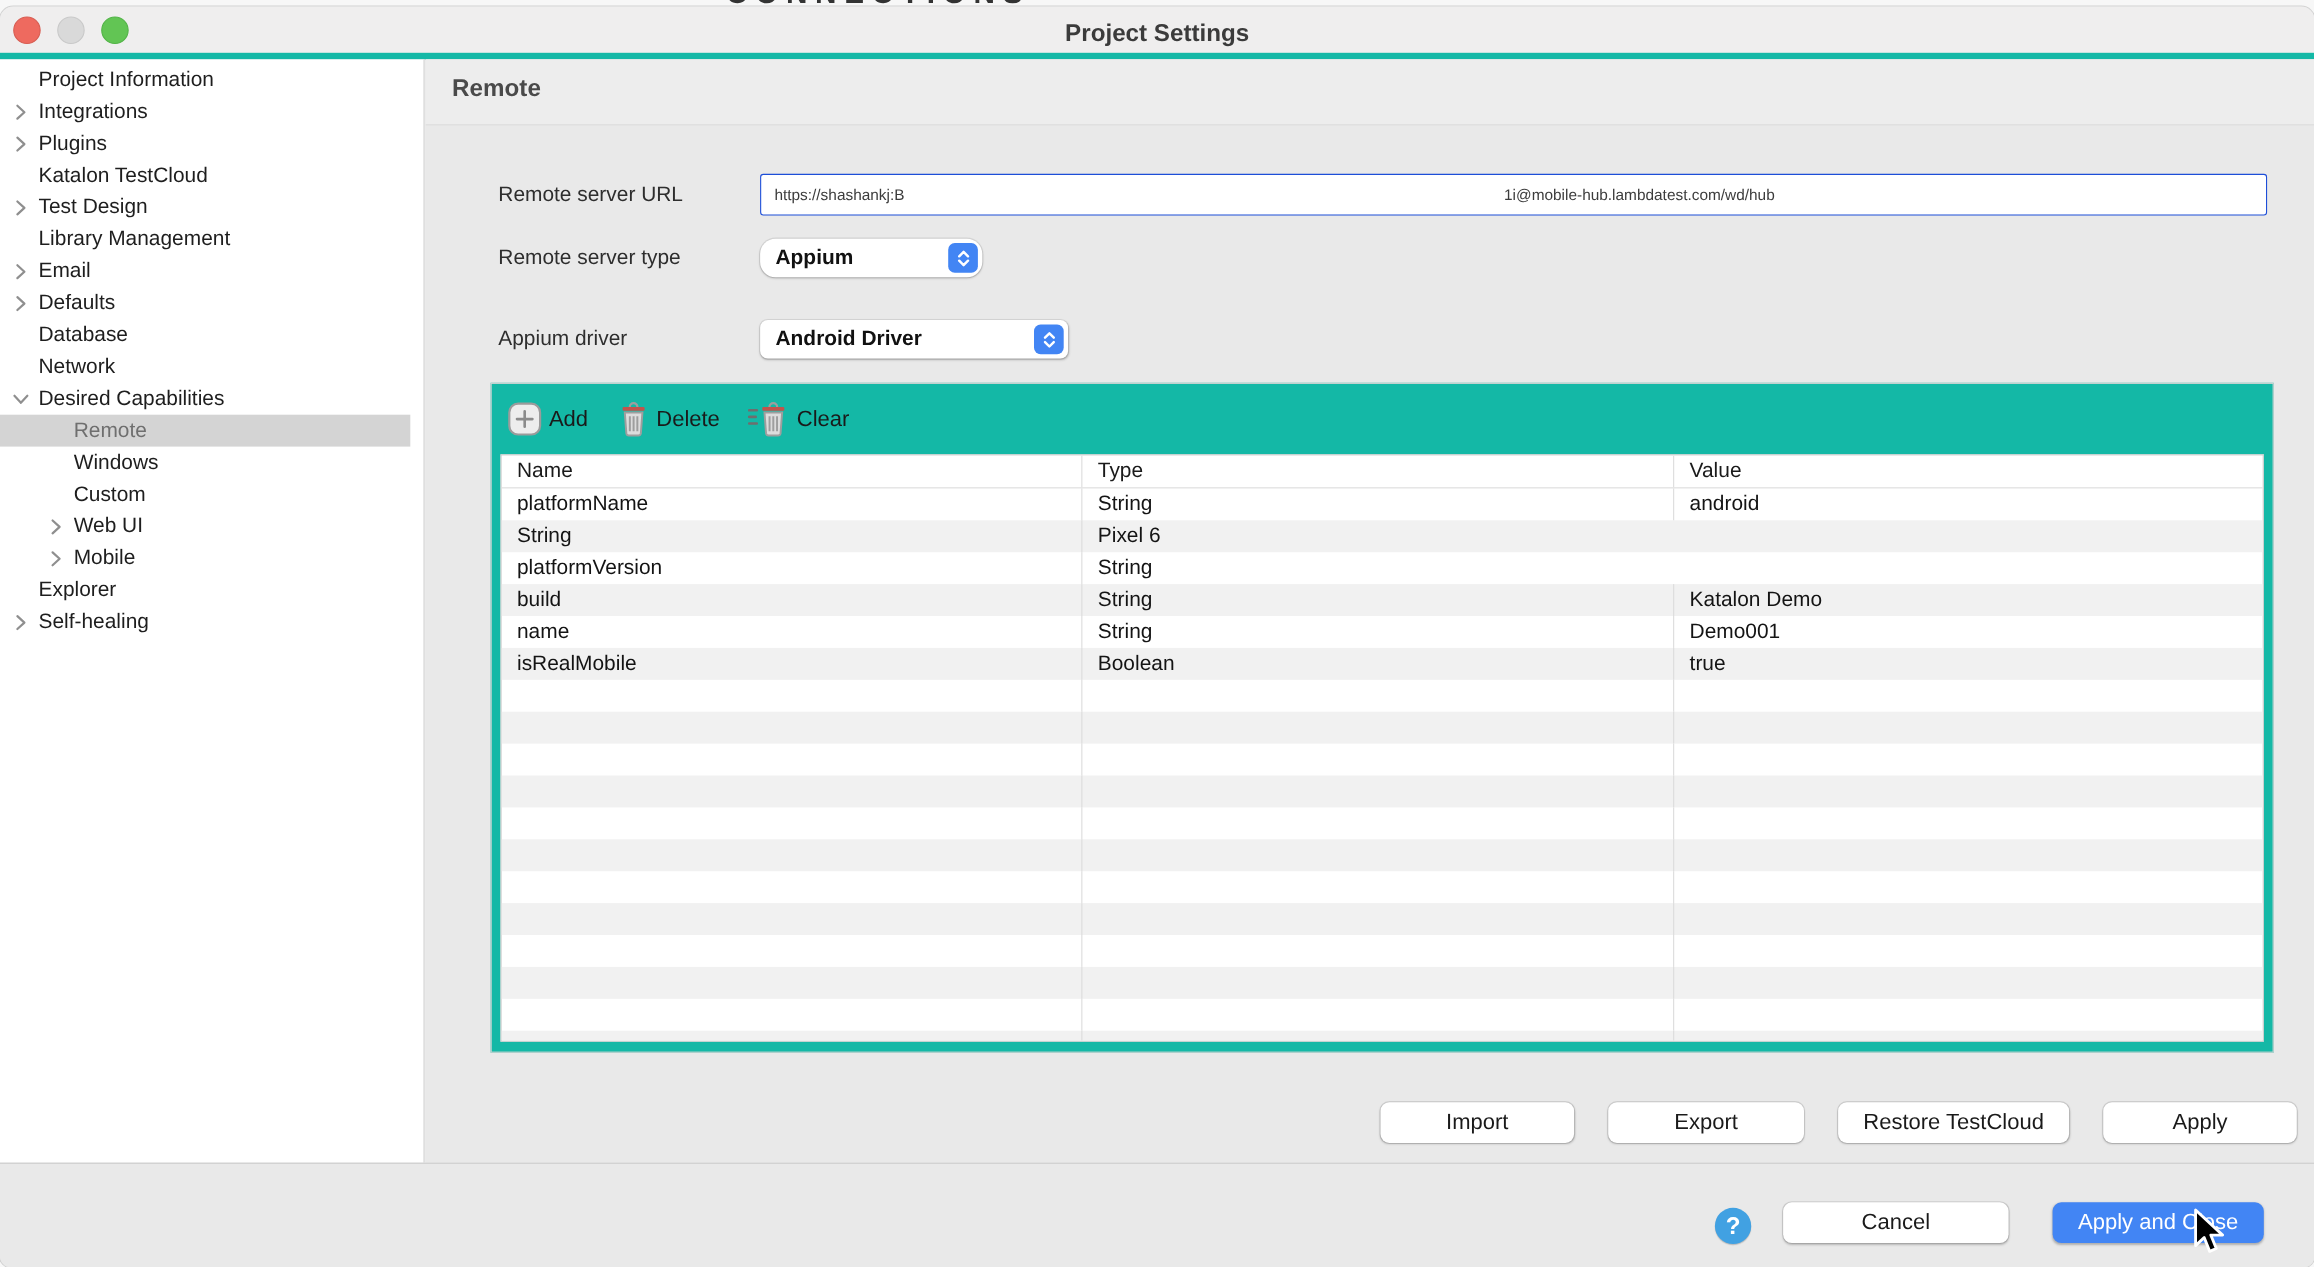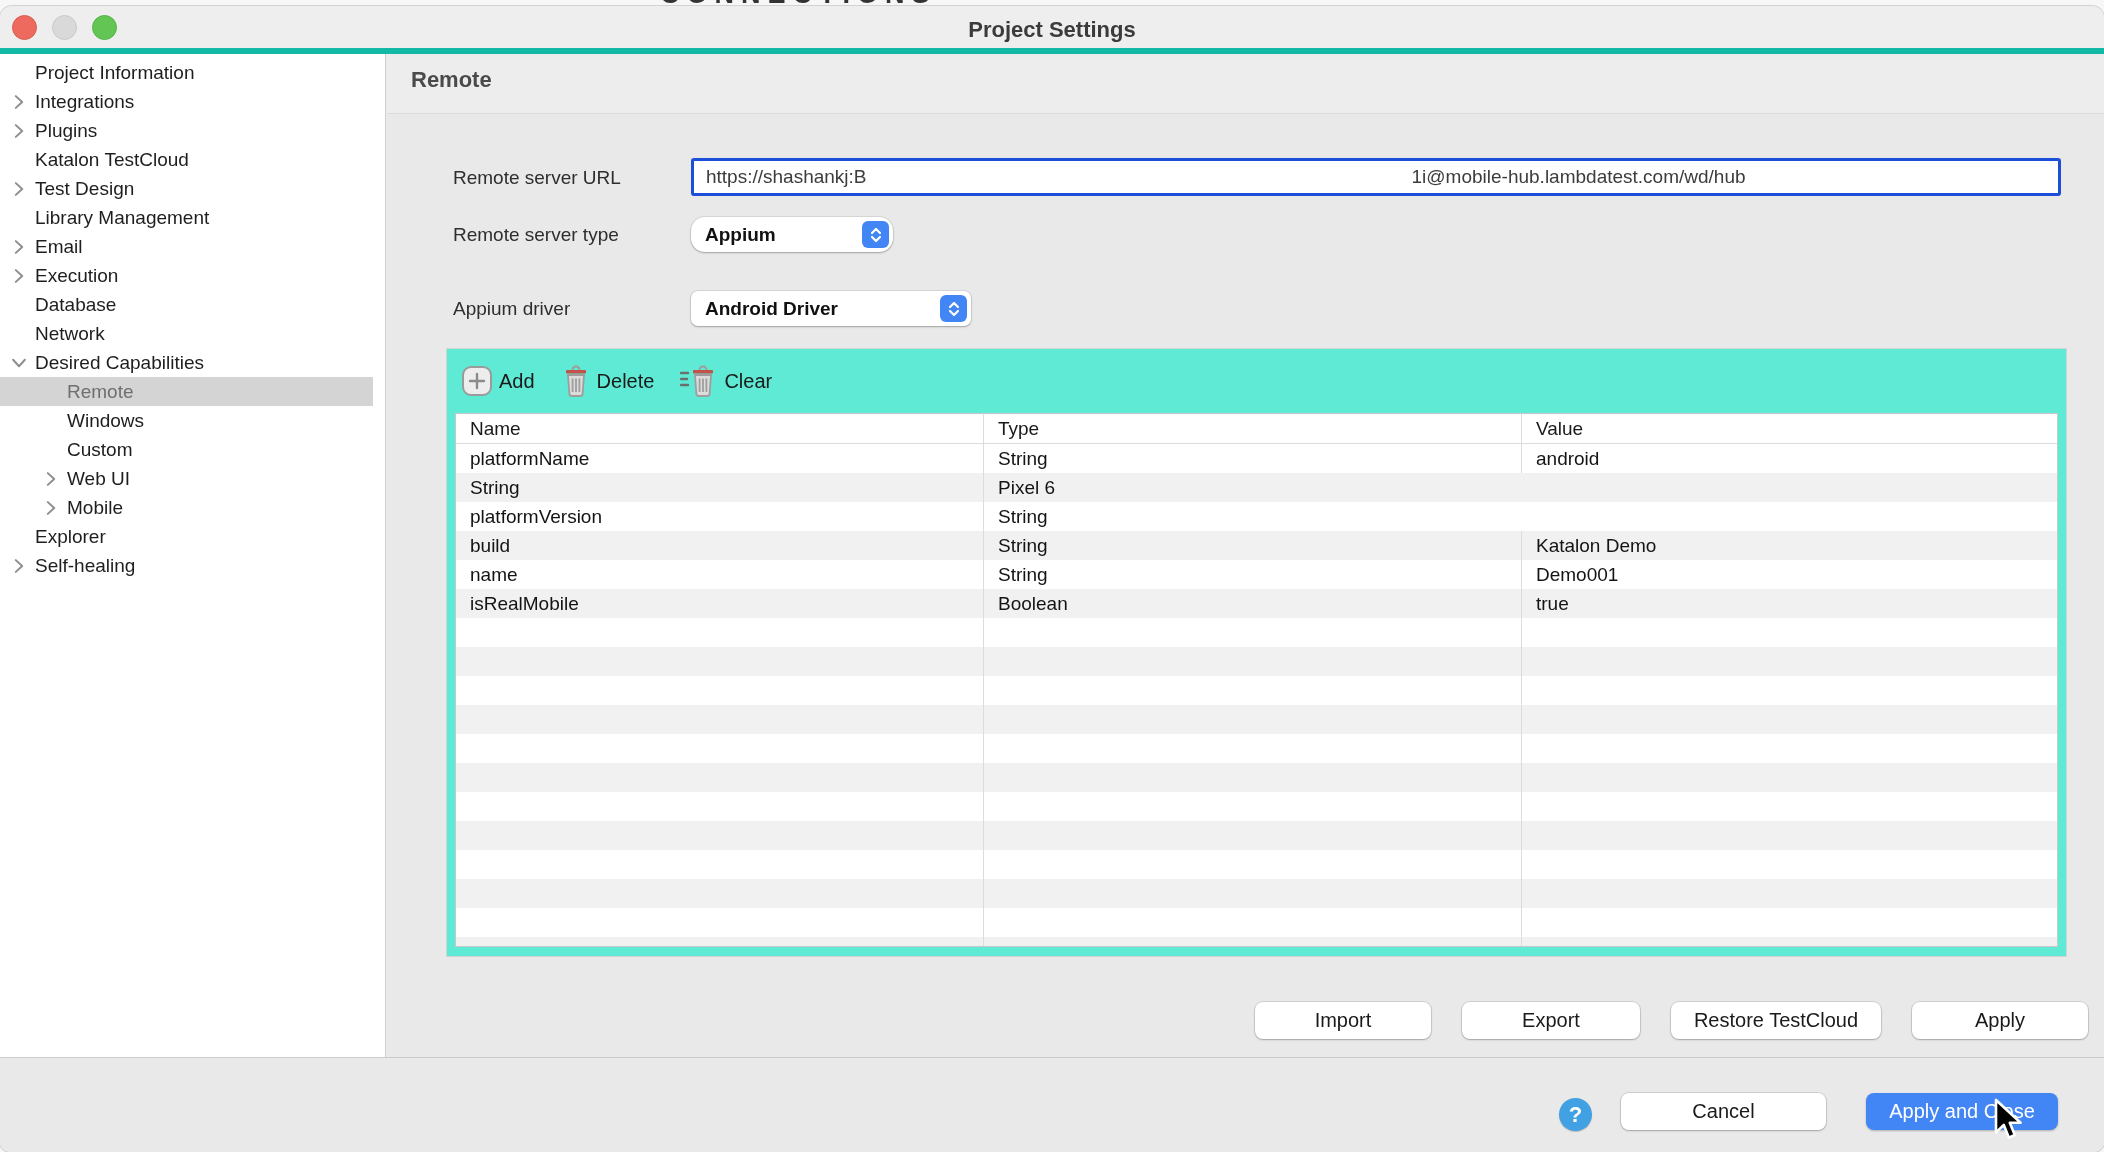--- a/index.html
+++ b/index.html
@@ -48,38 +48,38 @@
   .tree-item .tree-label{padding-left:5px;white-space:nowrap;}
   .tree-item.selected{background:var(--selection_gray);color:#6f6f6f;width:373px;}
   .chev.down svg{transform:rotate(90deg);}
   
   .main{position:absolute;left:387px;top:48px;right:0;bottom:95px;background:#e9e9e9;}
   .main-header{position:absolute;left:0;top:0;right:0;height:60px;background:#ededed;border-bottom:1px solid #dadada;}
   .section-title{position:absolute;left:24px;top:13px;font-size:22px;font-weight:bold;color:#4a4a4a;}
   .form-label{position:absolute;font-size:19px;color:#2e2e2e;}
   .url-field{
     position:absolute;left:304px;top:104px;width:1370px;height:38px;background:#fff;
-    border:3px solid #1d4ed8;border-radius:3px;display:flex;align-items:center;
-    font-size:19px;color:#3c3c3c;padding:0 12px;white-space:nowrap;overflow:hidden;
+    border:1px solid #1d4ed8;border-radius:3px;display:flex;align-items:center;
+    font-size:14px;color:#3c3c3c;padding:0 12px;white-space:nowrap;overflow:hidden;
   }
   .url-gap{flex:0 0 545px;}
   .popup{
     position:absolute;height:35px;background:#fff;border-radius:7px;
     box-shadow:0 0 0 1px rgba(0,0,0,.08), 0 1px 2px rgba(0,0,0,.25);
     display:flex;align-items:center;justify-content:space-between;
     font-size:19px;font-weight:600;color:#111;padding:0 4px 0 14px;cursor:default;
   }
   .popup .stepper{
     width:27px;height:27px;border-radius:6px;background:var(--accent);
     display:flex;align-items:center;justify-content:center;flex:0 0 27px;
   }
   
   .cap-panel{
     position:absolute;left:59px;top:294px;width:1621px;height:609px;
-    background:#5eead4;border:1px solid #d4d4d4;
+    background:#14b8a6;border:1px solid #d4d4d4;
   }
   .cap-toolbar{position:absolute;left:14px;top:0;height:64px;display:flex;align-items:center;gap:26px;}
   .tool-btn{display:flex;align-items:center;gap:6px;font-size:20px;color:#1a1a1a;cursor:default;}
   .cap-table{
     position:absolute;left:8px;right:8px;top:64px;bottom:9px;
     border:1px solid #c9c9c9;background:#fff;overflow:hidden;
   }
   .thead,.trow{display:grid;grid-template-columns:528px 538px 1fr;}
   .thead{height:30px;border-bottom:1px solid #dcdcdc;}
   .trow{height:29px;}
@@ -174,21 +174,21 @@
           </svg>
         </span>
         <span class="tree-label">Email</span>
       </div>
       <div class="tree-item indent1">
         <span class="chev">
           <svg viewBox="0 0 12 12" width="16" height="16">
             <path d="M3.6 1.6 L8.4 6 L3.6 10.4" fill="none" stroke="#8f8f8f" stroke-width="1.5" stroke-linecap="round" stroke-linejoin="round"></path>
           </svg>
         </span>
-        <span class="tree-label">Execution</span>
+        <span class="tree-label">Defaults</span>
       </div>
       <div class="tree-item indent1">
         <span class="chev"></span>
         <span class="tree-label">Database</span>
       </div>
       <div class="tree-item indent1">
         <span class="chev"></span>
         <span class="tree-label">Network</span>
       </div>
       <div class="tree-item indent1">

